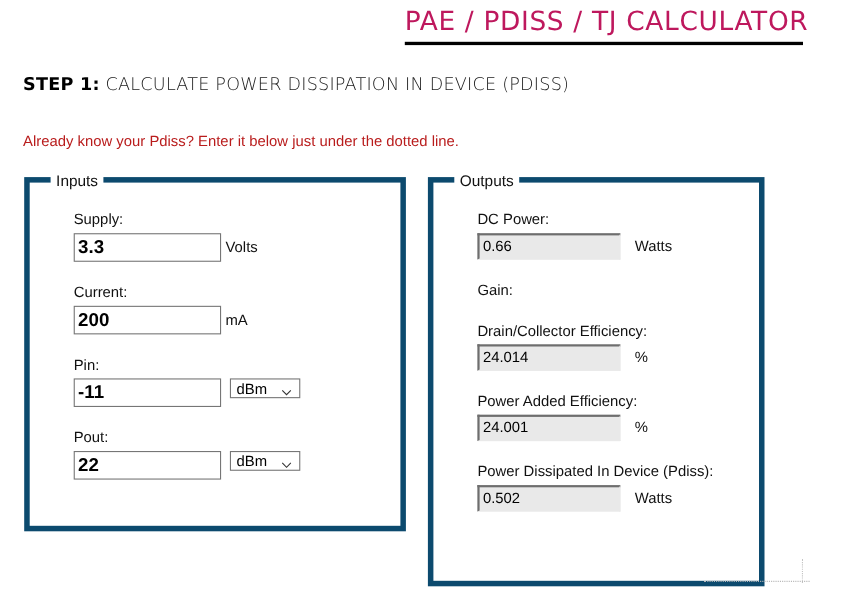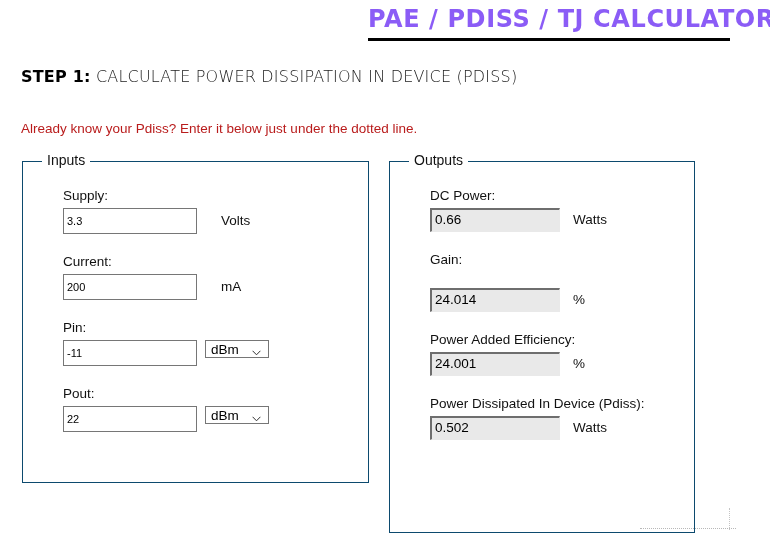--- a/index.html
+++ b/index.html
@@ -21,25 +21,25 @@
   #page-title-bar {
     position: absolute;
     top: 4px;
     left: 368px;
     width: 362px;
     text-align: right;
   }
   #page-title {
     font-family: "DejaVu Sans", sans-serif;
     font-size: 24px;
-    font-weight: 700;
+    font-weight: 400;
     letter-spacing: 0.6px;
     line-height: 30px;
     white-space: nowrap;
-    color: #8b5cf6;
+    color: #be185d;
   }
   #title-rule {
     margin-top: 4px;
     height: 3px;
     background: #000000;
     width: 100%;
   }
 
   
   #step-heading {
@@ -65,21 +65,21 @@
     left: 21px;
     font-size: 13.5px;
     line-height: 17px;
     white-space: nowrap;
     color: #b91c1c;
   }
 
   
   .panel {
     position: absolute;
-    border: 1px solid #0c4a6e;
+    border: 5px solid #0c4a6e;
     box-sizing: border-box;
   }
   .panel-legend {
     position: absolute;
     top: -10px;
     left: 19px;
     background: #ffffff;
     padding: 0 5px;
     font-size: 14px;
     line-height: 16px;
@@ -121,25 +121,26 @@
   }
 
   
   input.txt {
     width: 134px;
     height: 26px;
     box-sizing: border-box;
     border: 1px solid #767676;
     background: #ffffff;
     font-family: "Liberation Sans", sans-serif;
-    font-size: 11px;
+    font-size: 17px;
     color: #000000;
     padding: 0 3px;
     border-radius: 0;
     outline: none;
+    font-weight: bold;
   }
 
   
   .outval {
     width: 130px;
     height: 24px;
     box-sizing: border-box;
     background: #e9e9e9;
     border: 1px solid #e9e9e9;
     border-top: 2px solid #6e6e6e;
@@ -149,21 +150,21 @@
     color: #000000;
     padding: 0 3px;
     white-space: nowrap;
     overflow: hidden;
   }
 
   .unit {
     font-size: 13.5px;
     line-height: 26px;
     color: #111111;
-    margin-left: 24px;
+    margin-left: 4px;
     white-space: nowrap;
   }
   .unit.out {
     line-height: 24px;
     margin-left: 13px;
   }
 
   
   .sel {
     position: relative;
@@ -282,20 +283,21 @@
         <div class="outval">0.66</div>
         <span class="unit out">Watts</span>
       </div>
     </div>
 
     <div class="field-row">
       <div class="field-label">Gain:</div>
     </div>
 
     <div class="field-row">
+      <div class="field-label">Drain/Collector Efficiency:</div>
       <div class="field-line">
         <div class="outval">24.014</div>
         <span class="unit out">%</span>
       </div>
     </div>
 
     <div class="field-row">
       <div class="field-label">Power Added Efficiency:</div>
       <div class="field-line">
         <div class="outval">24.001</div>

